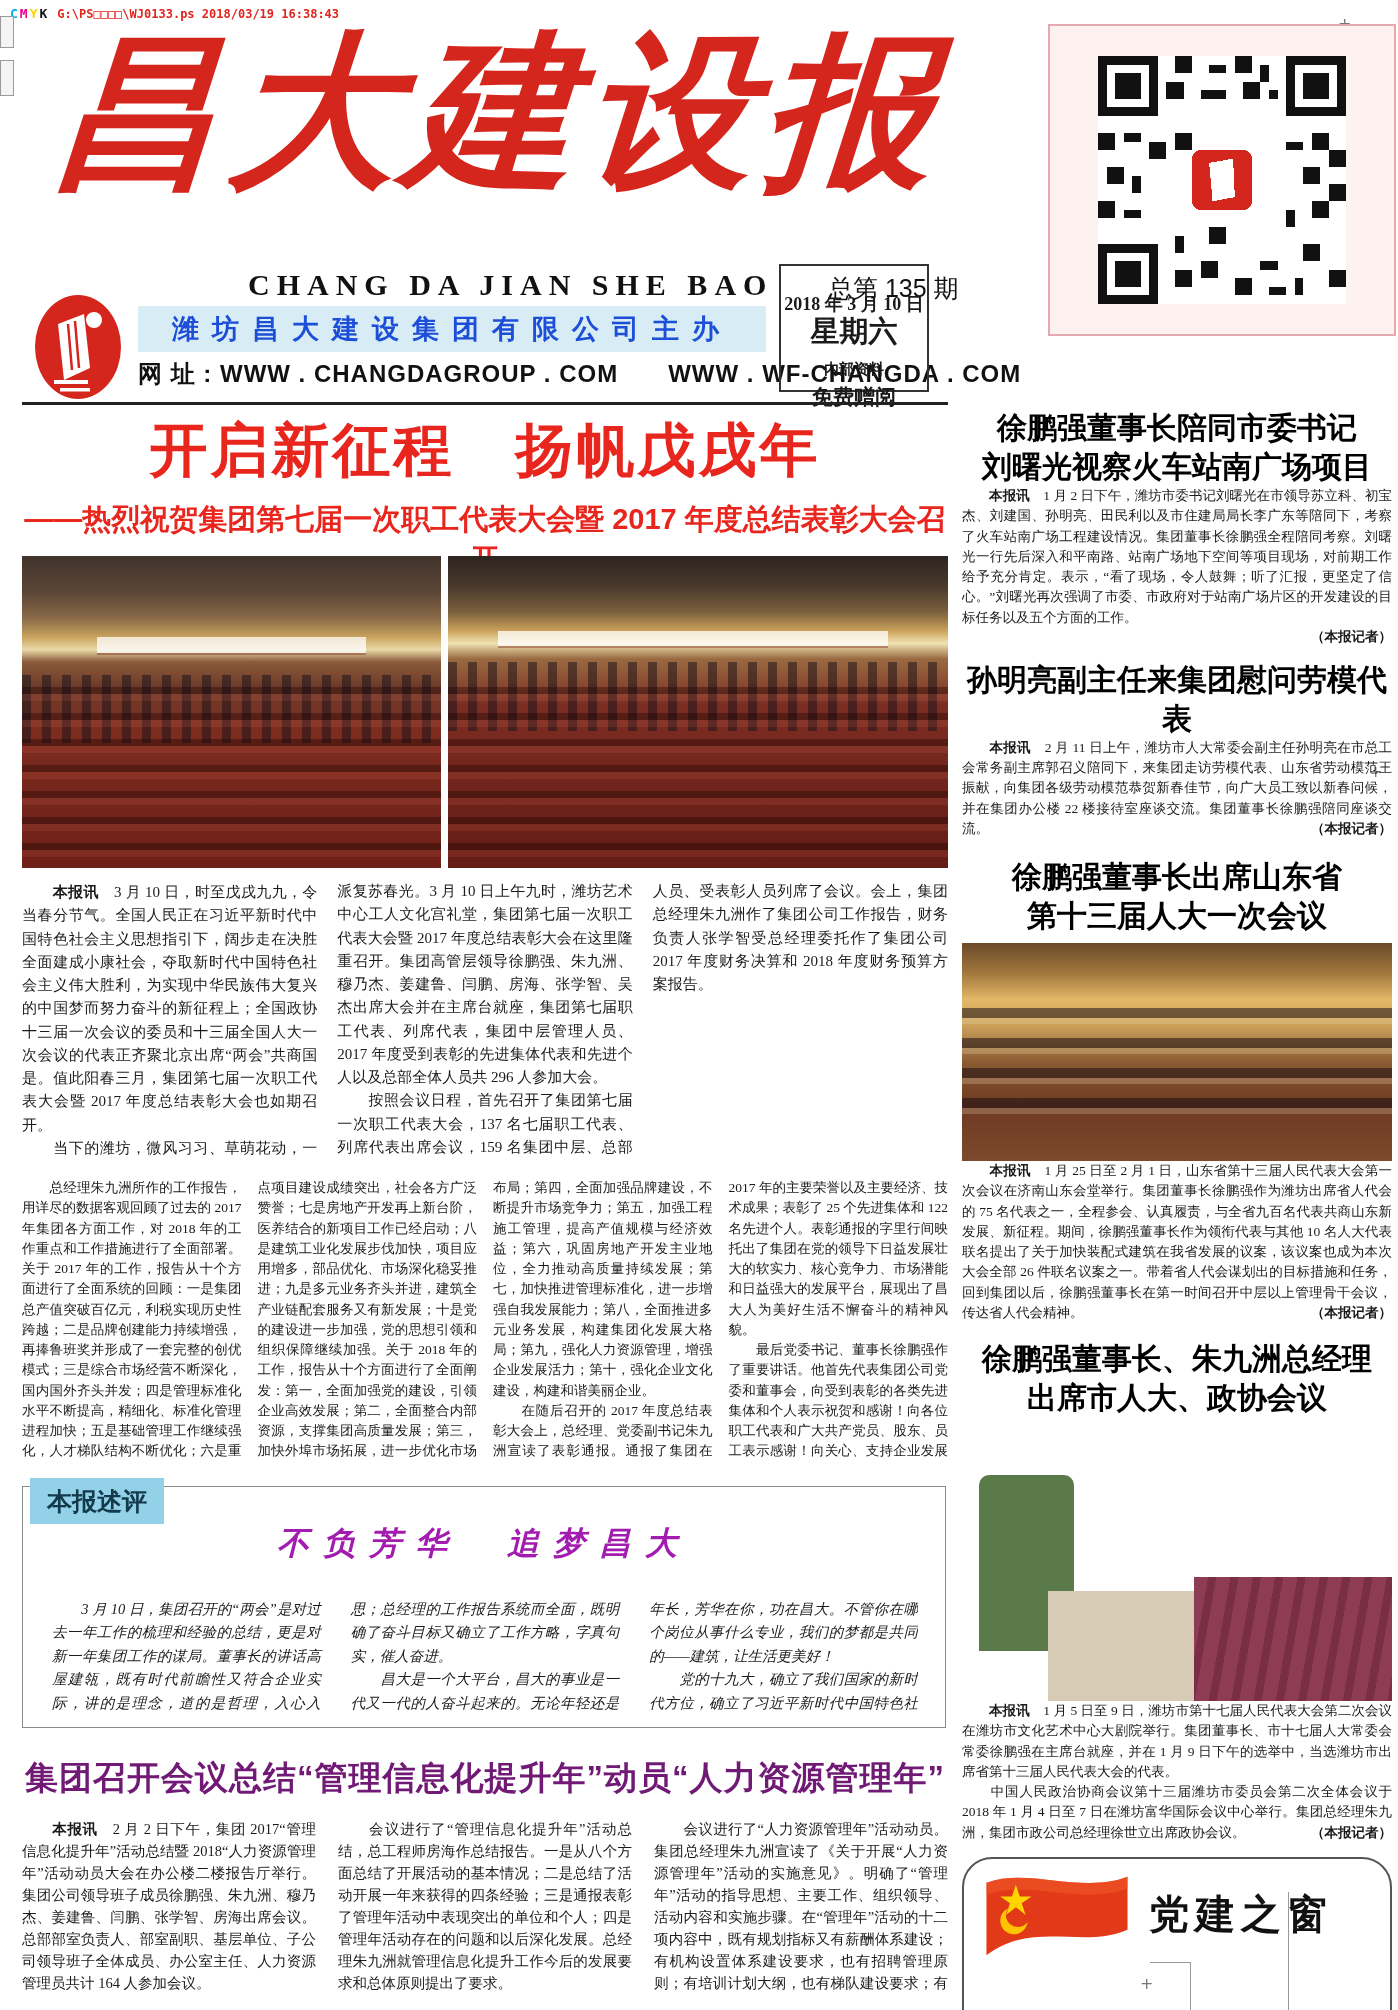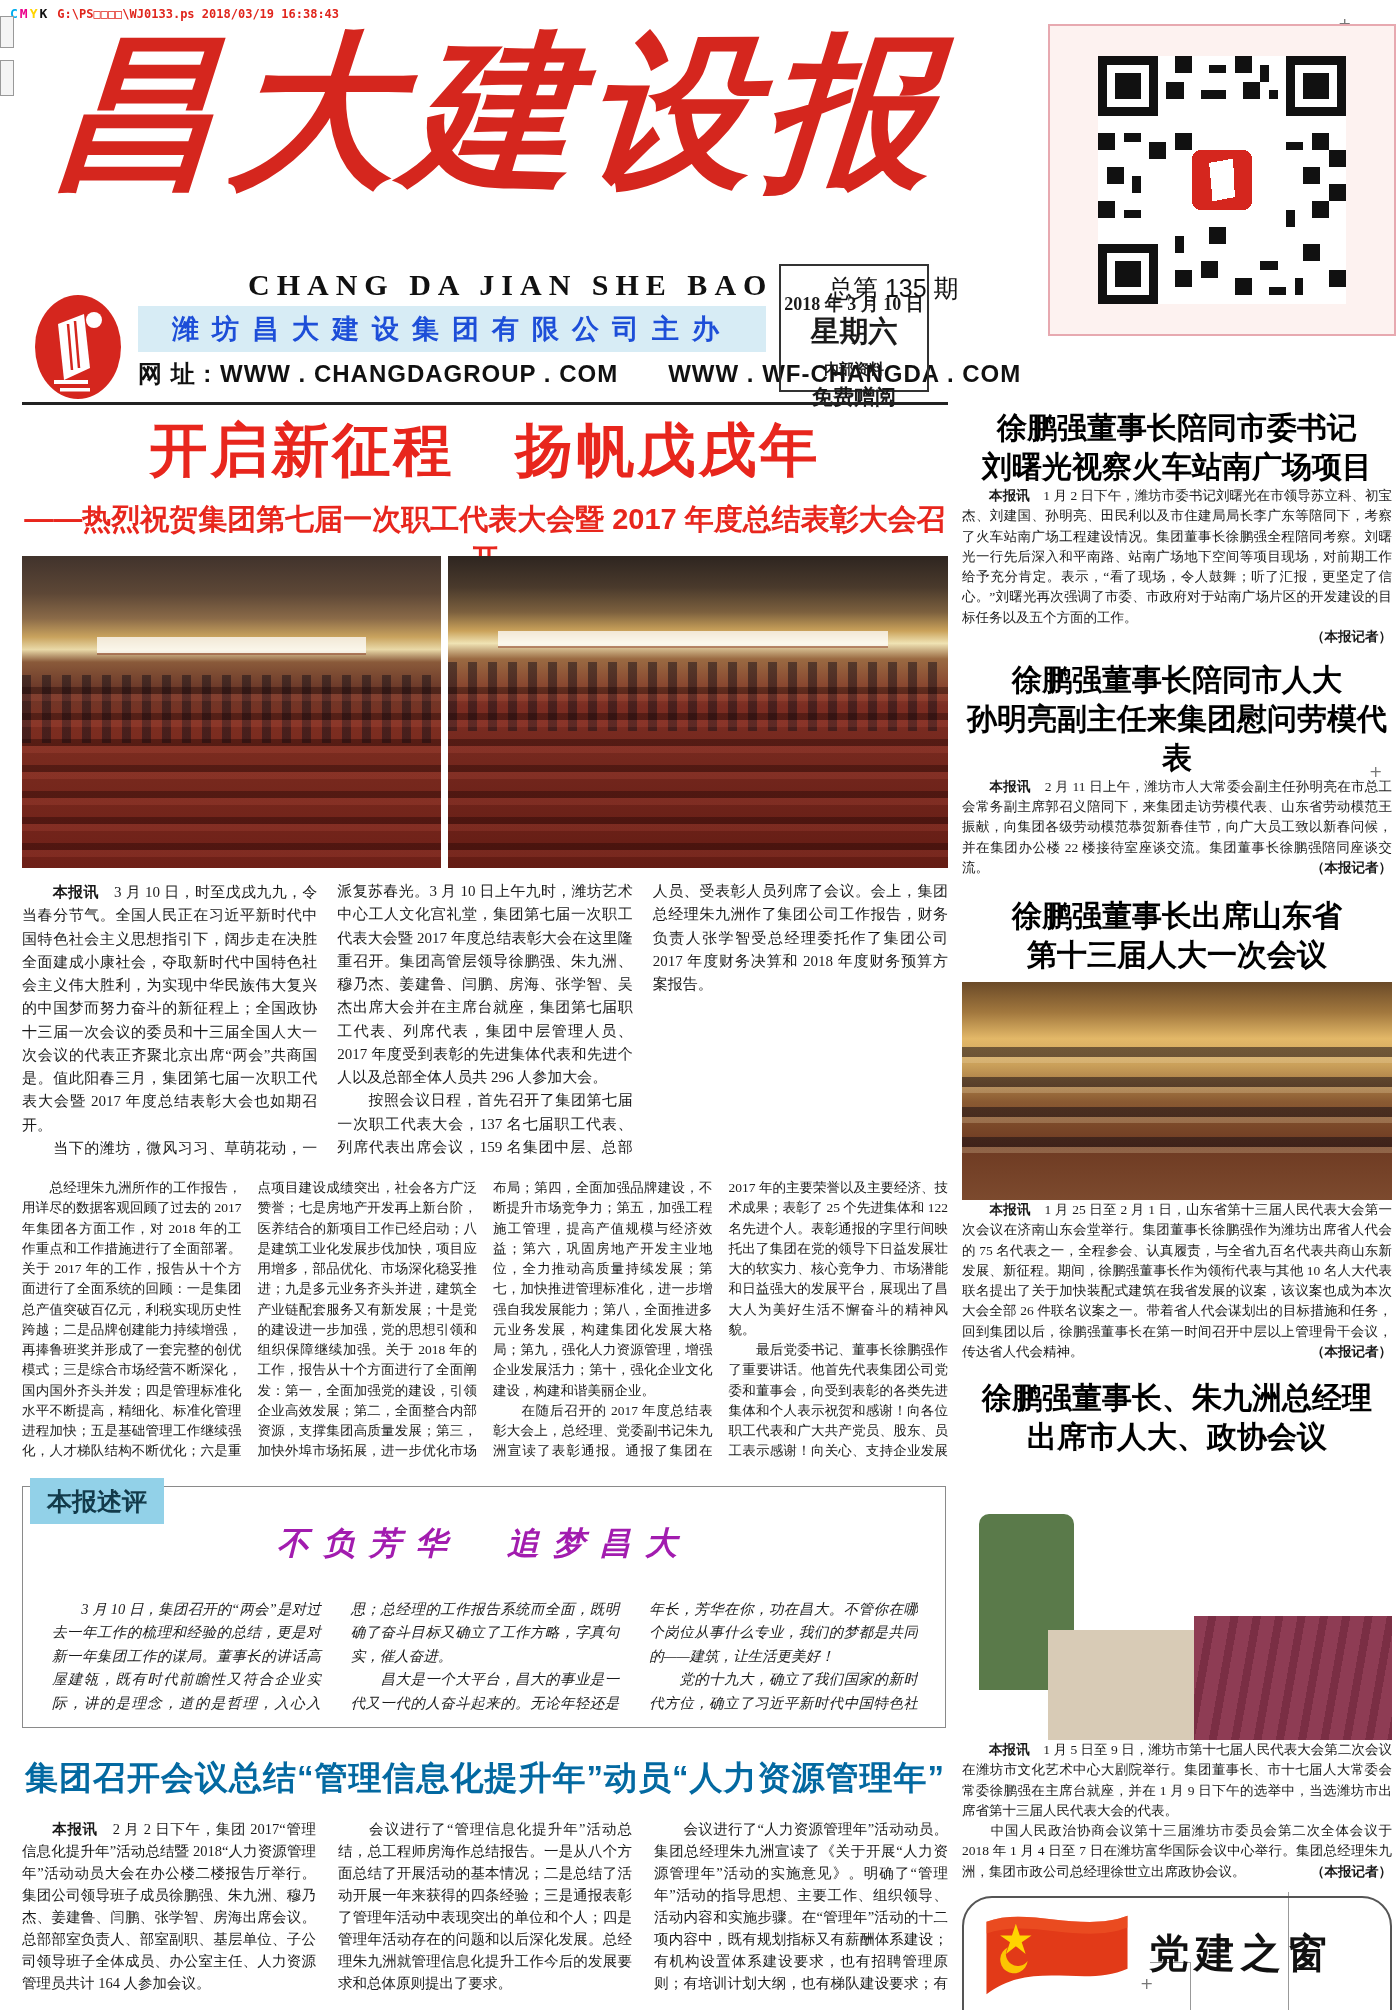--- a/index.html
+++ b/index.html
@@ -64,21 +64,21 @@
   
   .comm-box{left:22px;top:1486px;width:924px;height:242px;border:1.5px solid #8a8a8a;box-sizing:border-box;}
   .comm-label{left:30px;top:1478px;width:134px;height:46px;background:#92d1e8;display:flex;align-items:center;justify-content:center;
       font-size:25px;font-weight:bold;color:#123a4a;font-family:"Liberation Sans","DejaVu Sans",sans-serif;}
   .comm-title{left:22px;top:1522px;width:924px;text-align:center;font-size:32px;font-weight:bold;font-style:italic;
       letter-spacing:14px;color:#a21caf;}
   .comm-body{left:52px;top:1598px;width:866px;height:118px;column-count:3;column-gap:30px;column-fill:auto;
       font-size:14.5px;line-height:1.62;font-style:italic;overflow:hidden;}
 
   
-  .bottom-headline{left:22px;top:1756px;width:926px;text-align:center;font-size:33px;font-weight:900;color:#0369a1;
+  .bottom-headline{left:22px;top:1756px;width:926px;text-align:center;font-size:33px;font-weight:900;color:#701a75;
       font-family:"Liberation Sans","DejaVu Sans",sans-serif;letter-spacing:1px;}
   .bottom-body{left:22px;top:1818px;width:926px;height:192px;column-count:3;column-gap:22px;column-fill:auto;
       font-size:14.5px;line-height:1.52;overflow:hidden;}
 
   
   .rightcol{left:962px;top:408px;width:430px;height:1602px;}
   .r-head{font-family:"Liberation Sans","DejaVu Sans",sans-serif;font-weight:900;font-size:30px;line-height:1.3;
       text-align:center;color:#000;}
   .r-head.serifhead{font-family:"Liberation Serif","DejaVu Serif",serif;}
   .r-body{font-size:13.5px;line-height:1.5;text-align:justify;}
@@ -249,21 +249,20 @@
   <div class="abs rightcol">
 
     <div class="r-head">
       <div>徐鹏强董事长陪同市委书记</div>
       <div>刘曙光视察火车站南广场项目</div>
     </div>
     <div class="r-body flow"><b>　　本报讯</b><span>　1 月 2 日下午，潍坊市委书记刘曙光在市领导苏立科、初宝杰、刘建国、孙明亮、田民利以及市住建局局长李广东等陪同下，考察了火车站南广场工程建设情况。集团董事长徐鹏强全程陪同考察。刘曙光一行先后深入和平南路、站南广场地下空间等项目现场，对前期工作给予充分肯定。表示，“看了现场，令人鼓舞；听了汇报，更坚定了信心。”刘曙光再次强调了市委、市政府对于站南广场片区的开发建设的目标任务以及五个方面的工作。</span></div>
     <div class="r-byline">（本报记者）</div>
 
     <div class="r-head" style="margin-top:14px;">
-      <div>徐鹏强董事长陪同市人大</div>
       <div>孙明亮副主任来集团慰问劳模代表</div>
     </div>
     <div class="r-body flow"><b>　　本报讯</b><span>　2 月 11 日上午，潍坊市人大常委会副主任孙明亮在市总工会常务副主席郭召义陪同下，来集团走访劳模代表、山东省劳动模范王振献，向集团各级劳动模范恭贺新春佳节，向广大员工致以新春问候，并在集团办公楼 22 楼接待室座谈交流。集团董事长徐鹏强陪同座谈交流。</span><span style="float:right;font-weight:bold;">（本报记者）</span></div>
 
     <div class="r-head serifhead" style="margin-top:18px;">
       <div>徐鹏强董事长出席山东省</div>
       <div>第十三届人大一次会议</div>
     </div>
     <div class="r-photo photo-a3" style="position:relative;">
       <div class="rowsofpeople"></div>

